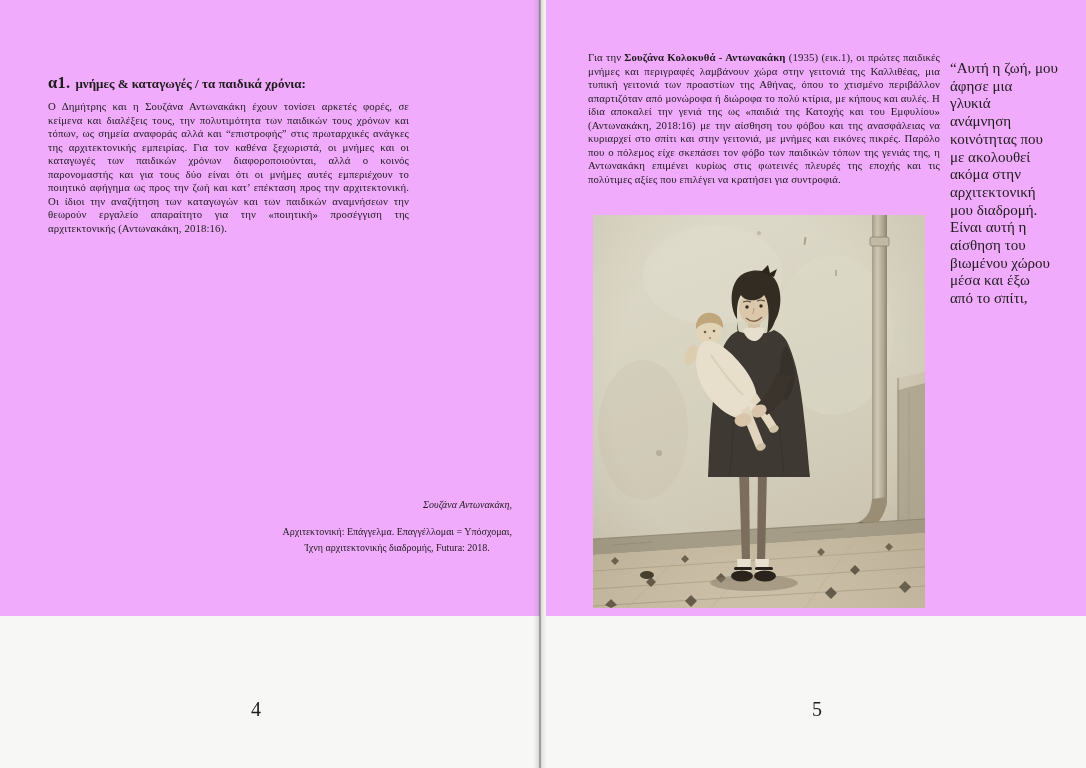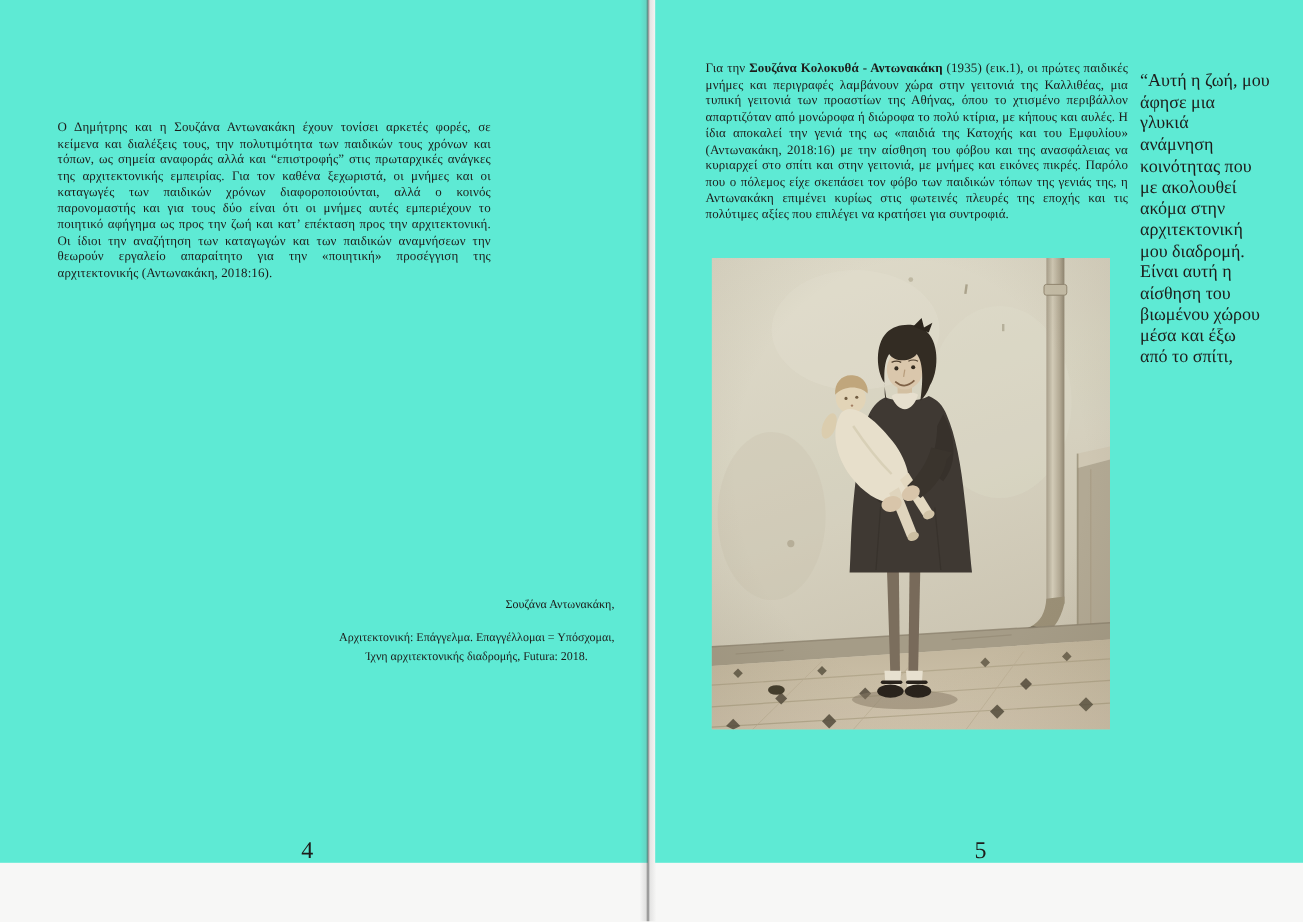--- a/index.html
+++ b/index.html
@@ -1,21 +1,21 @@
 <!DOCTYPE html>
 <html><head>
 <meta charset="utf-8">
 <style>
   html,body{margin:0;padding:0;}
   body{
     width:1086px;height:768px;overflow:hidden;position:relative;
     background:#f7f7f6;color:#1d1c1a;
     font-family:"Liberation Serif","DejaVu Serif",serif;
   }
-  .page{position:absolute;top:0;height:719px;background:#5eead4;}
+  .page{position:absolute;top:0;height:616px;background:#f0abfc;}
   .page.left{left:0;width:540px;}
   .page.right{left:546px;width:540px;}
   .spine{
     position:absolute;top:0;left:533px;width:14px;height:768px;
     background:linear-gradient(to right,
       rgba(120,120,120,0) 0%,rgba(120,120,120,.18) 38%,
       rgba(90,90,90,.72) 50%,
       rgba(120,120,120,.15) 62%,rgba(120,120,120,0) 100%);
   }
   .heading{position:absolute;left:48px;top:59px;margin:0;font-weight:bold;}
@@ -26,21 +26,21 @@
     text-align:justify;letter-spacing:.1px;
   }
   .body-left{left:48px;top:100px;width:361px;}
   .body-right{left:42px;top:51px;width:352px;}
   .pull-quote{
     position:absolute;left:233px;top:262px;width:312px;
     font-size:23px;line-height:29px;font-weight:bold;
     white-space:pre-line;letter-spacing:-.2px;
   }
   .attribution{
-    position:absolute;right:28px;top:499px;font-size:10px;text-align:left;
+    position:absolute;right:28px;top:499px;font-size:10px;text-align:left;font-style:italic;
   }
   .reference{
     position:absolute;right:28px;top:524px;font-size:10px;line-height:15.5px;
     text-align:center;white-space:pre-line;
   }
   .pagenum{position:absolute;font-size:20px;}
   .pagenum-left{left:251px;top:698px;}
   .pagenum-right{left:266px;top:698px;}
   .photo{position:absolute;left:47px;top:215px;width:332px;height:393px;margin:0;}
   .margin-quote{
@@ -49,20 +49,23 @@
   }
   .caption{
     position:absolute;left:404px;top:566px;width:104px;
     font-size:9px;line-height:11.5px;
   }
 </style>
 </head>
 <body>
 
 <section class="page left">
+  <h1 class="heading">
+    <span class="hnum">α1.</span><span class="htitle">μνήμες &amp; καταγωγές / τα παιδικά χρόνια:</span>
+  </h1>
   <p class="body-text body-left">Ο Δημήτρης και η Σουζάνα Αντωνακάκη έχουν τονίσει αρκετές φορές, σε κείμενα και διαλέξεις τους, την πολυτιμότητα των παιδικών τους χρόνων και τόπων, ως σημεία αναφοράς αλλά και “επιστροφής” στις πρωταρχικές ανάγκες της αρχιτεκτονικής εμπειρίας. Για τον καθένα ξεχωριστά, οι μνήμες και οι καταγωγές των παιδικών χρόνων διαφοροποιούνται, αλλά ο κοινός παρονομαστής και για τους δύο είναι ότι οι μνήμες αυτές εμπεριέχουν το ποιητικό αφήγημα ως προς την ζωή και κατ’ επέκταση προς την αρχιτεκτονική. Οι ίδιοι την αναζήτηση των καταγωγών και των παιδικών αναμνήσεων την θεωρούν εργαλείο απαραίτητο για την «ποιητική» προσέγγιση της αρχιτεκτονικής (Αντωνακάκη, 2018:16).</p>
   <div class="attribution">Σουζάνα Αντωνακάκη,</div>
   <div class="reference">Αρχιτεκτονική: Επάγγελμα. Επαγγέλλομαι = Υπόσχομαι,
 Ίχνη αρχιτεκτονικής διαδρομής, Futura: 2018.</div>
   <div class="pagenum pagenum-left">4</div>
 </section>
 
 <div class="spine"></div>
 
 <section class="page right">

